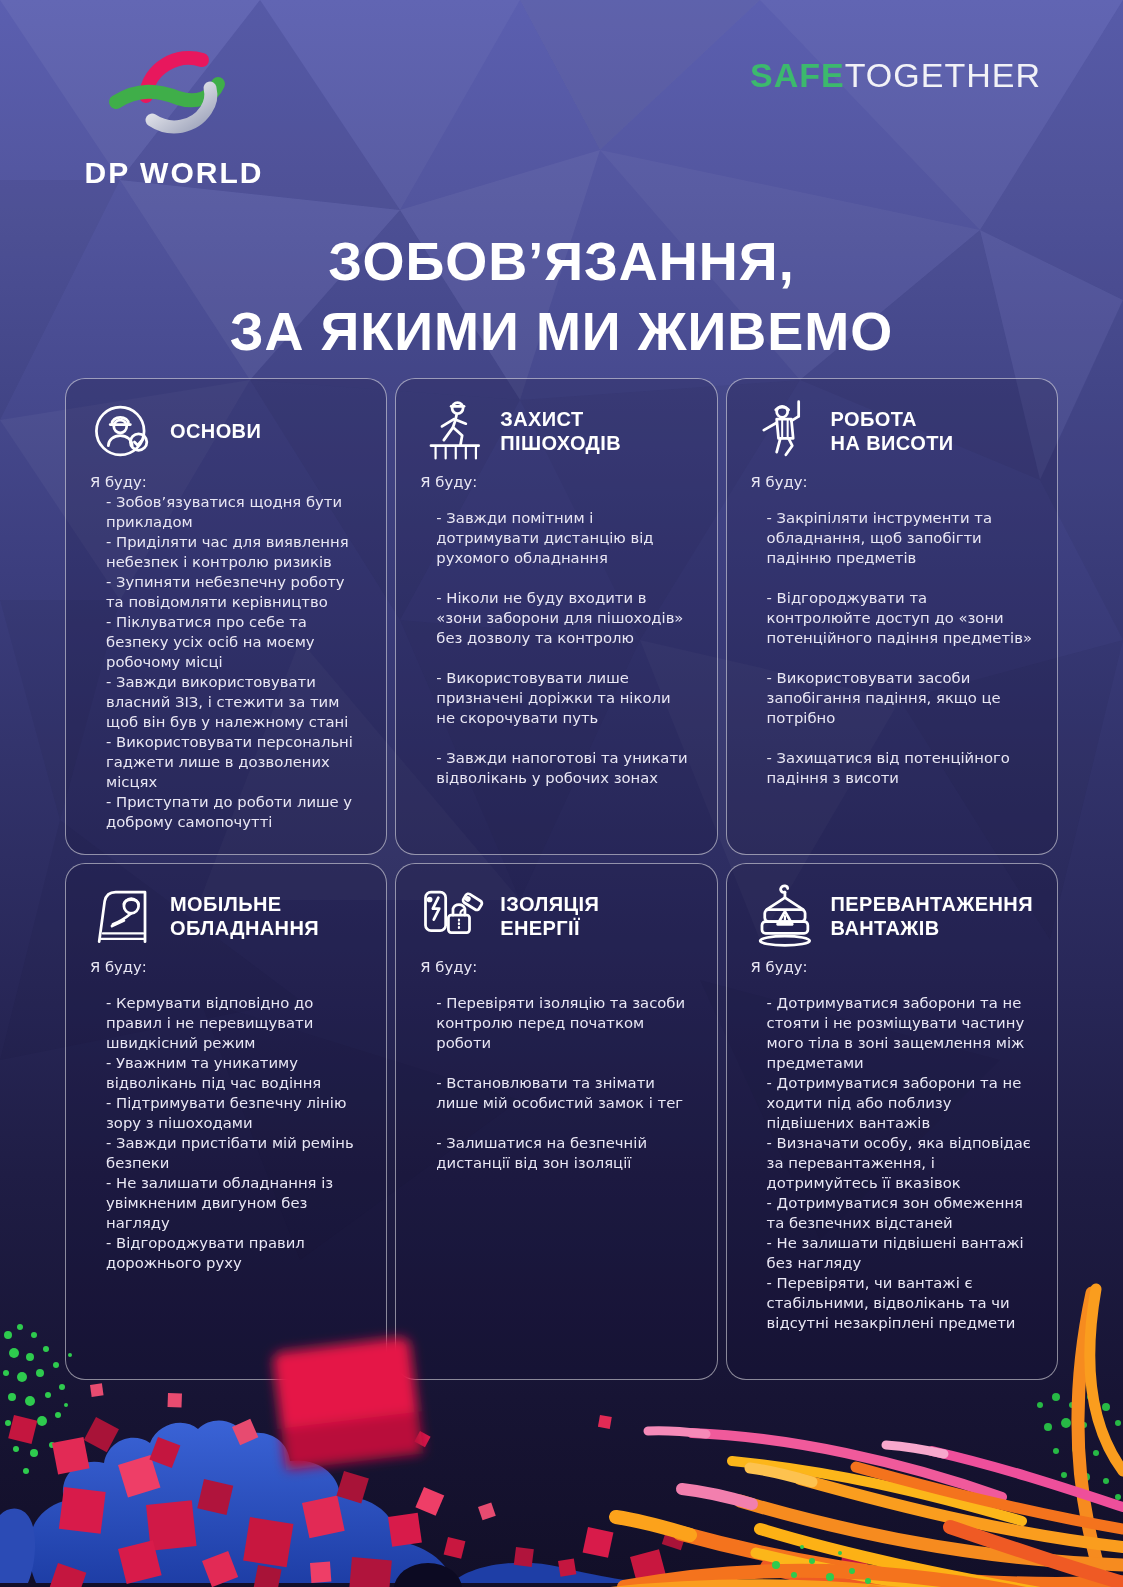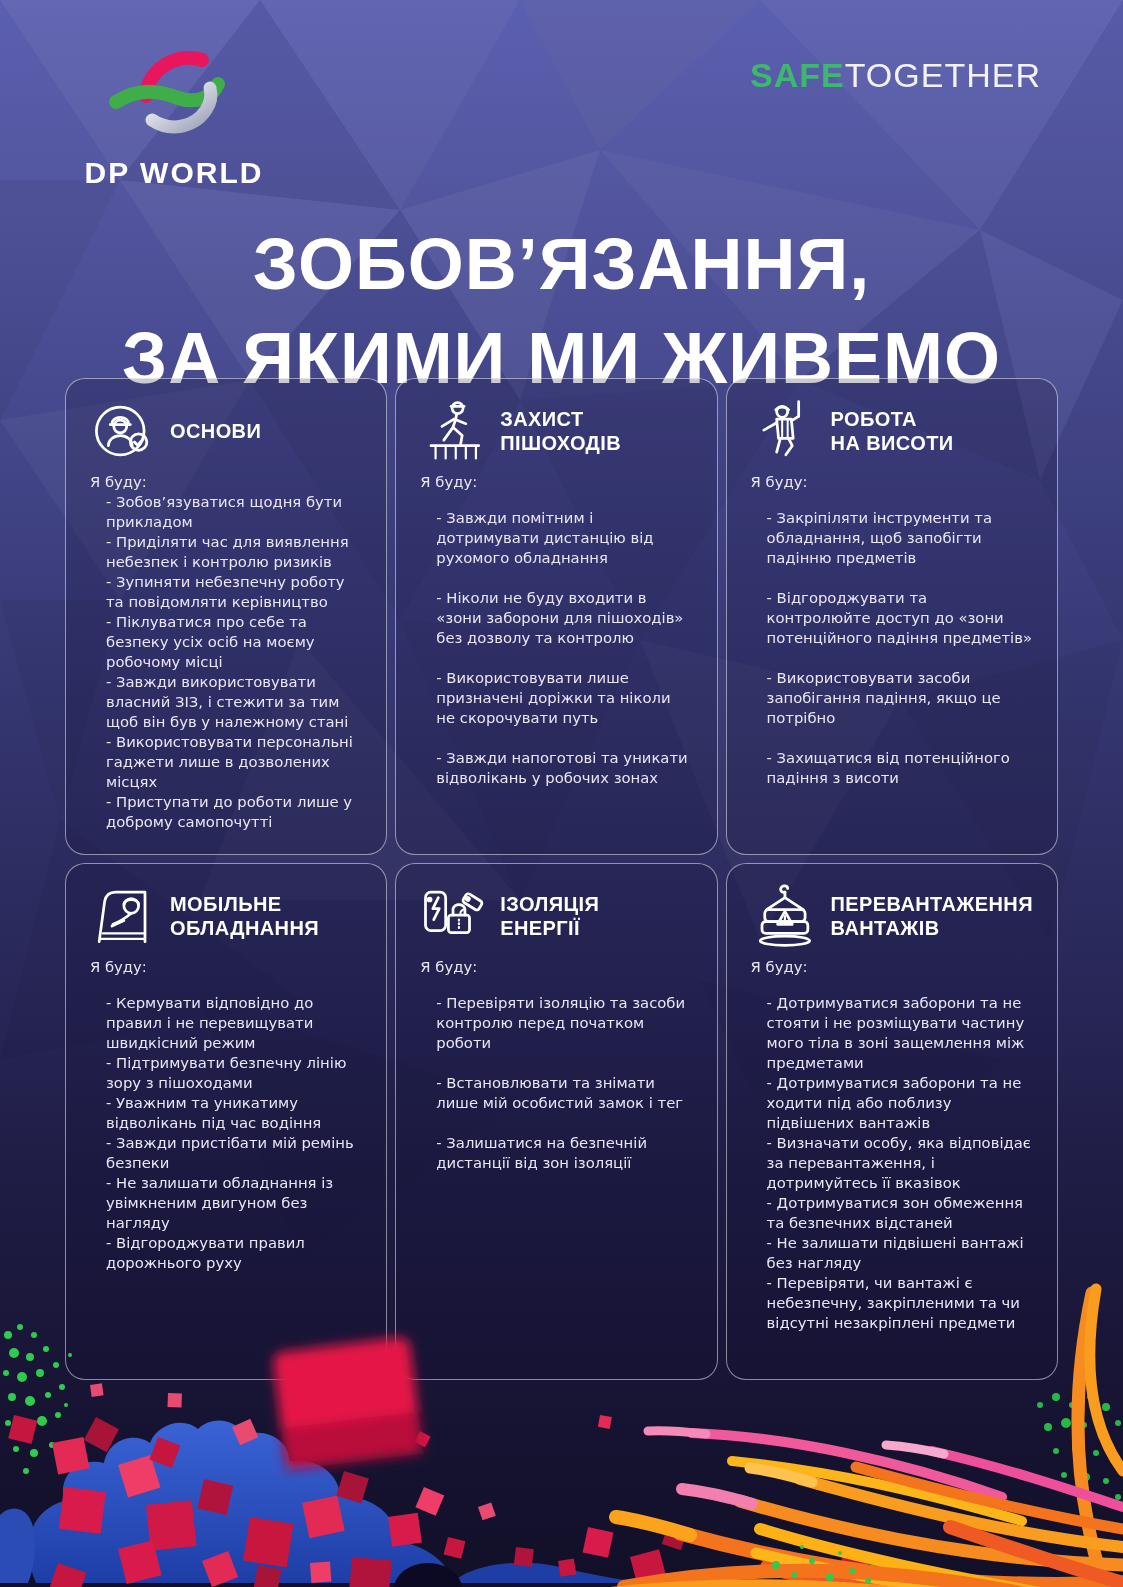--- a/index.html
+++ b/index.html
@@ -17,21 +17,21 @@
   .logo{left:84px;top:44px;width:180px;display:flex;flex-direction:column;align-items:center;}
   .logo-text{font-family:"Liberation Sans",sans-serif;font-weight:700;font-size:30px;
     letter-spacing:2px;color:#ffffff;margin-top:2px;}
   .brand{right:82px;top:56px;font-family:"Liberation Sans",sans-serif;font-size:34px;letter-spacing:1px;margin-left:13px;}
   .brand .safe{color:#3cb96d;font-weight:700;}
   .brand .together{color:#f2f2f7;font-weight:400;}
 
   
   .title{top:210px;left:0;right:0;text-align:center;color:#ffffff;
     font-family:"Liberation Sans",sans-serif;font-weight:700;
-    font-size:72px;line-height:1.3;letter-spacing:1px;margin:8px;}
+    font-size:54px;line-height:1.3;letter-spacing:1px;margin:16px;}
 
   
   .grid{left:65px;right:65px;top:378px;display:grid;
     grid-template-columns:repeat(3,1fr);grid-template-rows:477px 517px;
     column-gap:14px;row-gap:33px;gap:8px;}
   .card{border:1px solid rgba(255,255,255,.5);border-radius:20px;
     background:rgba(18,14,52,.22);padding:16px 24px 18px;color:#e9e7f4;box-sizing:border-box;}
   .card-head{display:flex;align-items:center;gap:14px;margin-bottom:6px;min-height:72px;}
   .icon{flex:0 0 auto;width:66px;height:66px;}
   .icon svg{width:100%;height:100%;}
@@ -198,22 +198,22 @@
             <path d="M24,47 L37,41"></path>
             <path d="M14,55 H58 M12,61 H60" stroke-width="2.4"></path>
           </svg>
         </span>
         <h2 class="card-title">МОБІЛЬНЕ
 ОБЛАДНАННЯ</h2>
       </div>
       <p class="intro">Я буду:</p>
       <div class="items">
           <p>- Кермувати відповідно до правил і не перевищувати швидкісний режим</p>
+          <p>- Уважним та уникатиму відволікань під час водіння</p>
           <p>- Підтримувати безпечну лінію зору з пішоходами</p>
-          <p>- Уважним та уникатиму відволікань під час водіння</p>
           <p>- Завжди пристібати мій ремінь безпеки</p>
           <p>- Не залишати обладнання із увімкненим двигуном без нагляду</p>
           <p>- Відгороджувати правил дорожнього руху</p>
         </div>
     </section>
 
     <section class="card spaced">
       <div class="card-head">
         <span class="icon">
           <svg viewBox="0 0 72 72" fill="none" stroke="#ffffff" stroke-width="3" stroke-linecap="round" stroke-linejoin="round">
@@ -258,21 +258,21 @@
         <h2 class="card-title">ПЕРЕВАНТАЖЕННЯ
 ВАНТАЖІВ</h2>
       </div>
       <p class="intro">Я буду:</p>
       <div class="items">
           <p>- Дотримуватися заборони та не стояти і не розміщувати частину мого тіла в зоні защемлення між предметами</p>
           <p>- Дотримуватися заборони та не ходити під або поблизу підвішених вантажів</p>
           <p>- Визначати особу, яка відповідає за перевантаження, і дотримуйтесь її вказівок</p>
           <p>- Дотримуватися зон обмеження та безпечних відстаней</p>
           <p>- Не залишати підвішені вантажі без нагляду</p>
-          <p>- Перевіряти, чи вантажі є небезпечну, закріпленими та чи відсутні незакріплені предмети</p>
+          <p>- Перевіряти, чи вантажі є стабільними, відволікань та чи відсутні незакріплені предмети</p>
         </div>
     </section>
 
   </main>
 
   <svg class="bottom-art" viewBox="0 0 1123 322" aria-hidden="true">
     <defs>
       <linearGradient id="bluegrad" x1="0" y1="0" x2="0" y2="1">
         <stop offset="0" stop-color="#3a63d6"></stop>
           <stop offset="1" stop-color="#1e3ea6"></stop>

